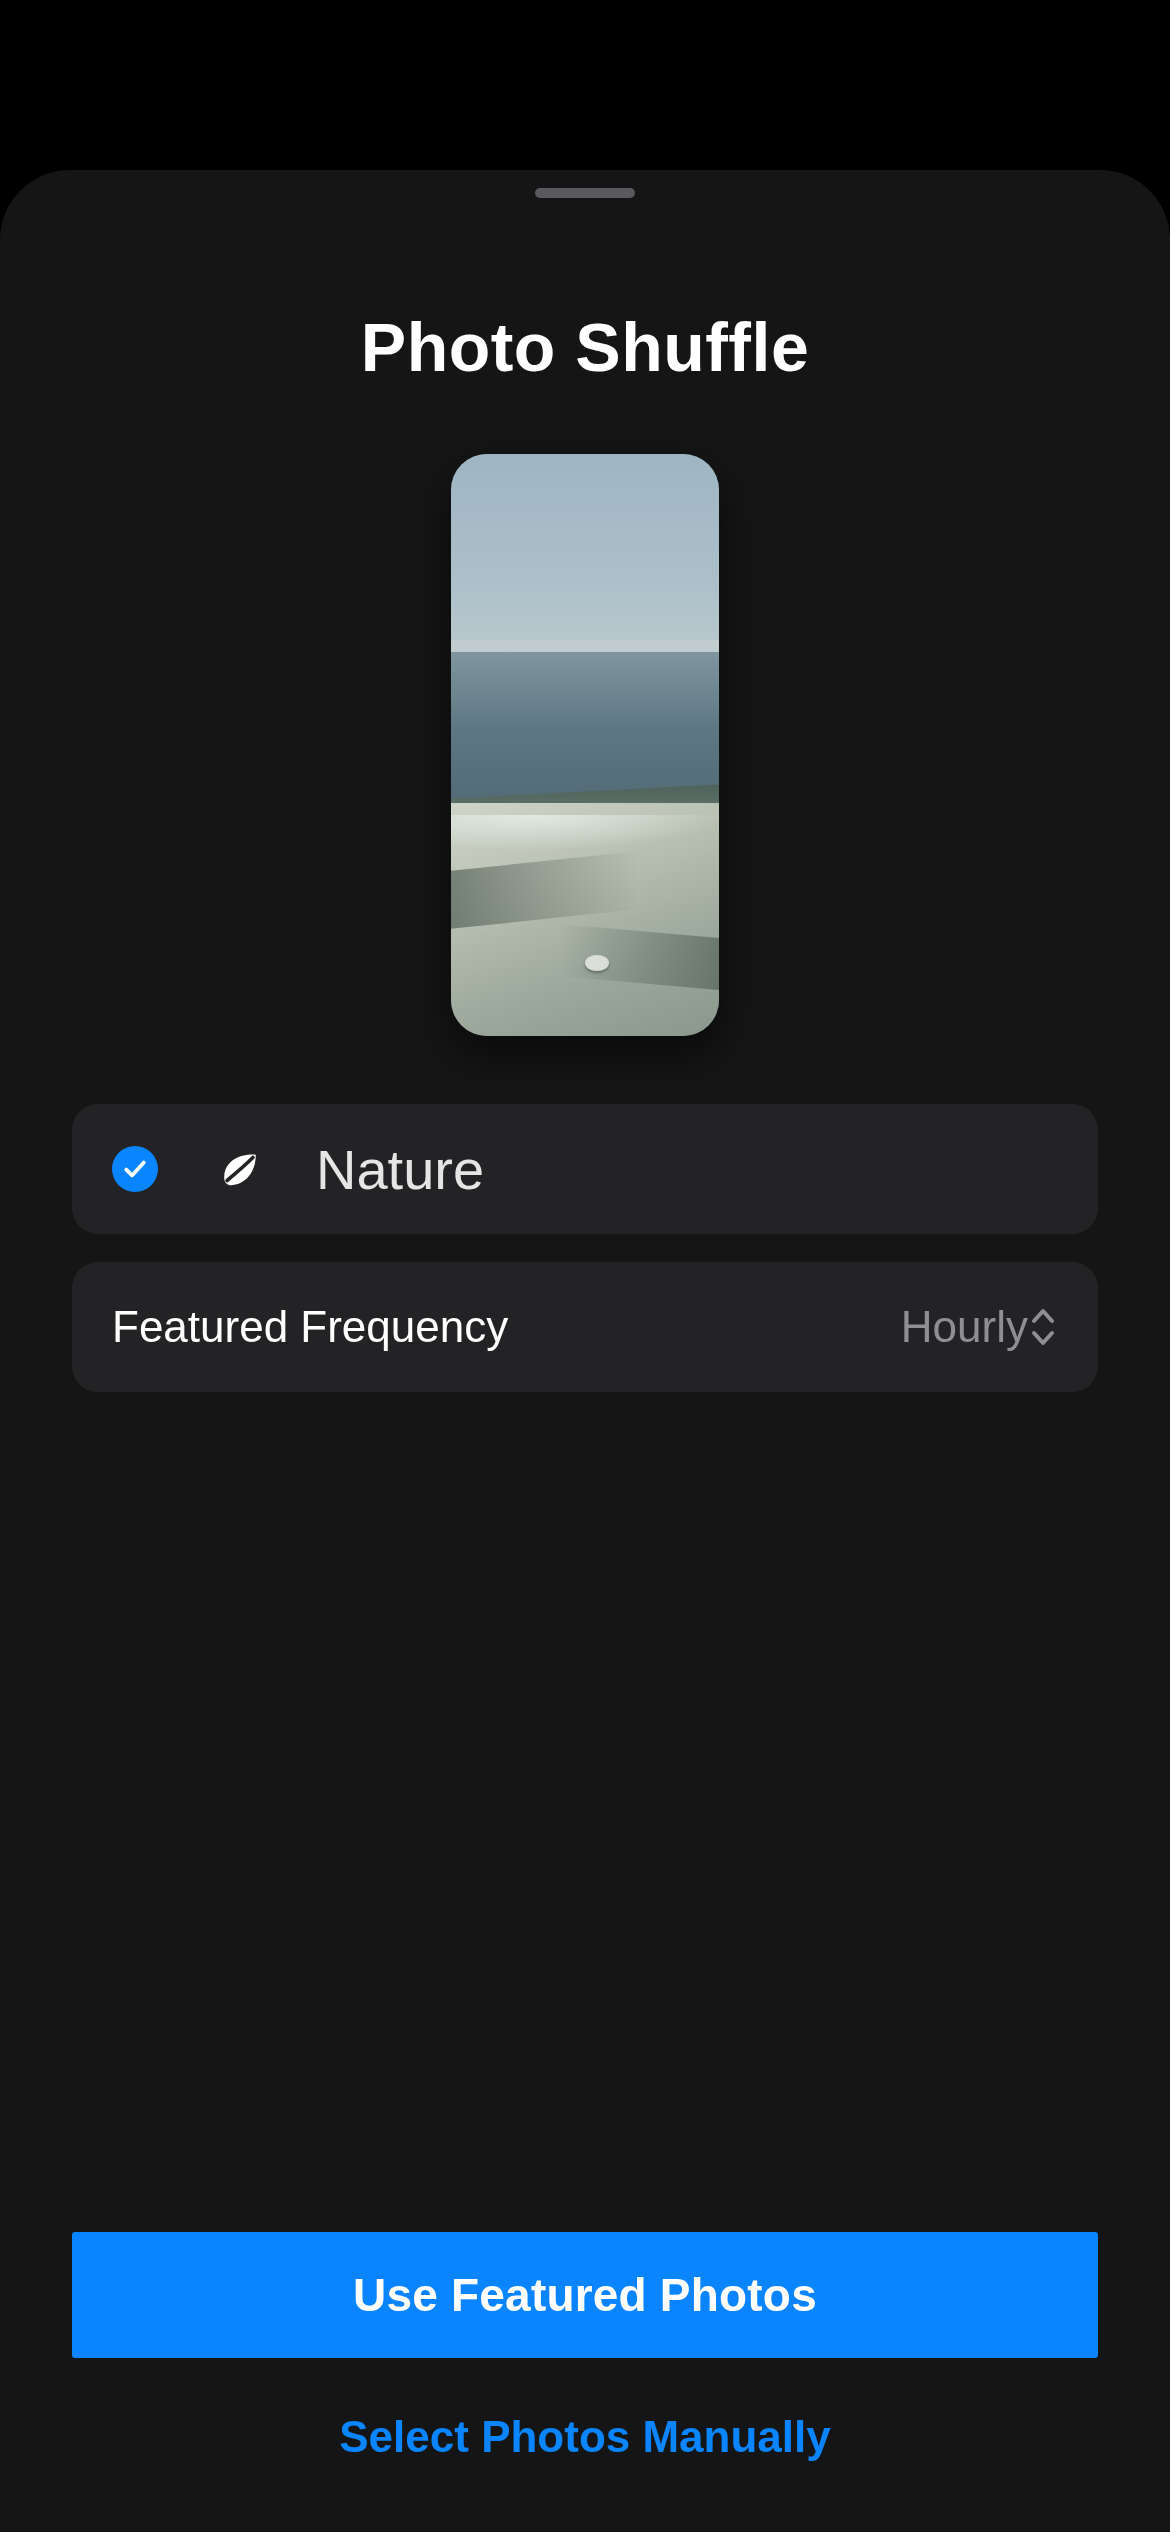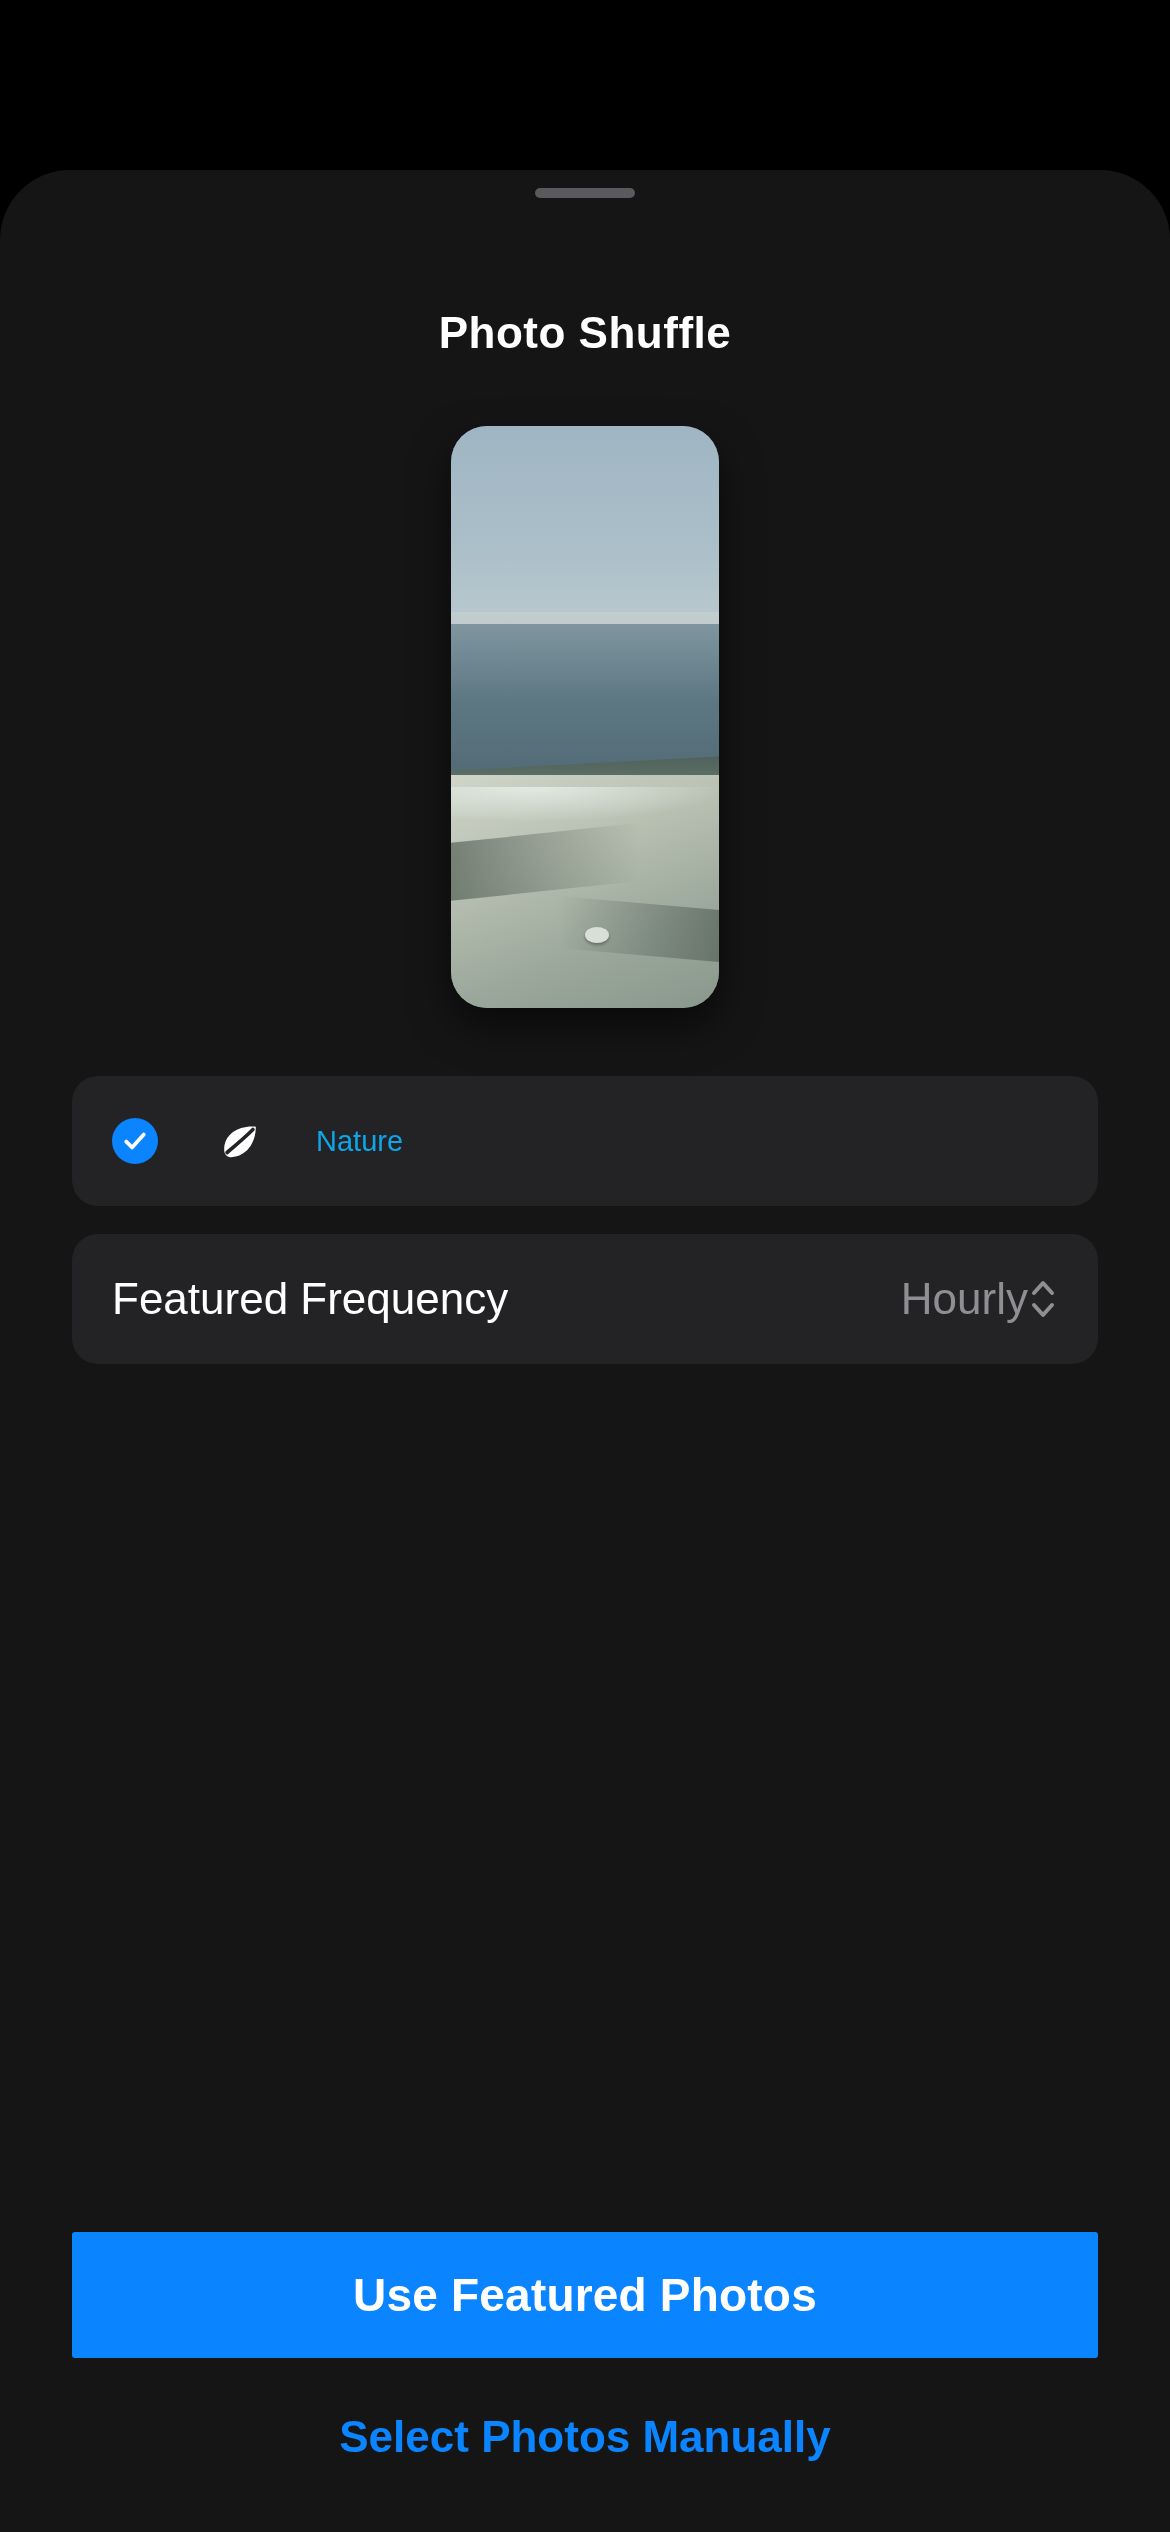--- a/index.html
+++ b/index.html
@@ -27,21 +27,21 @@
   .grabber {
     width: 100px;
     height: 10px;
     background: #5a5a5e;
     border-radius: 5px;
     margin: 18px auto 0 auto;
   }
 
   .title {
     color: #fff;
-    font-size: 44px;
+    font-size: 68px;
     font-weight: 700;
     text-align: center;
     margin-top: 110px;
     letter-spacing: 0.5px;
   }
 
   .subtitle {
     color: #9a9a9e;
     font-size: 42px;
     font-weight: 400;
@@ -137,22 +137,22 @@
   .cat-icon {
     margin-left: 56px;
     width: 52px; height: 52px;
     display:flex; align-items:center; justify-content:center;
     flex: 0 0 auto;
   }
   .cat-icon svg { width: 46px; height: 46px; display:block; }
 
   .cat-label {
     margin-left: 50px;
-    color: #0ea5e9;
-    font-size: 29px;
+    color: #e5e5e5;
+    font-size: 56px;
     font-weight: 400;
   }
 
   .freq-label {
     color: #fff;
     font-size: 44px;
     font-weight: 400;
   }
   .spacer { flex: 1 1 auto; }
   .freq-value {

